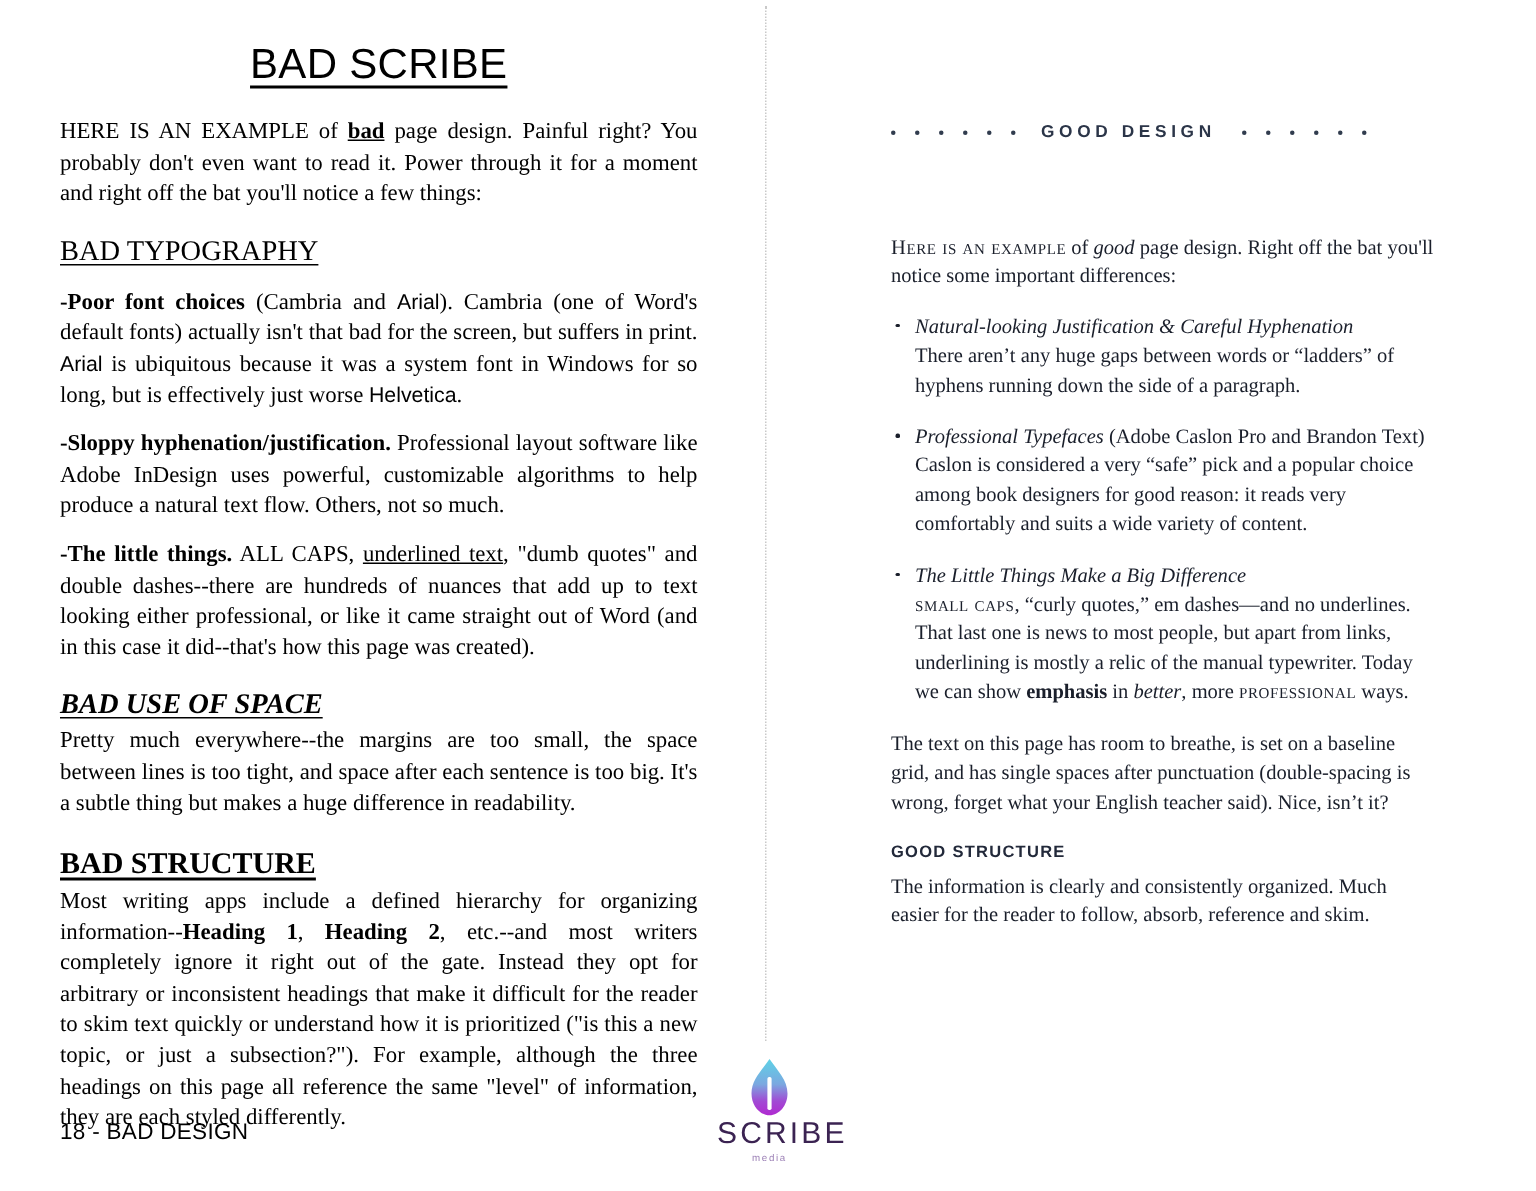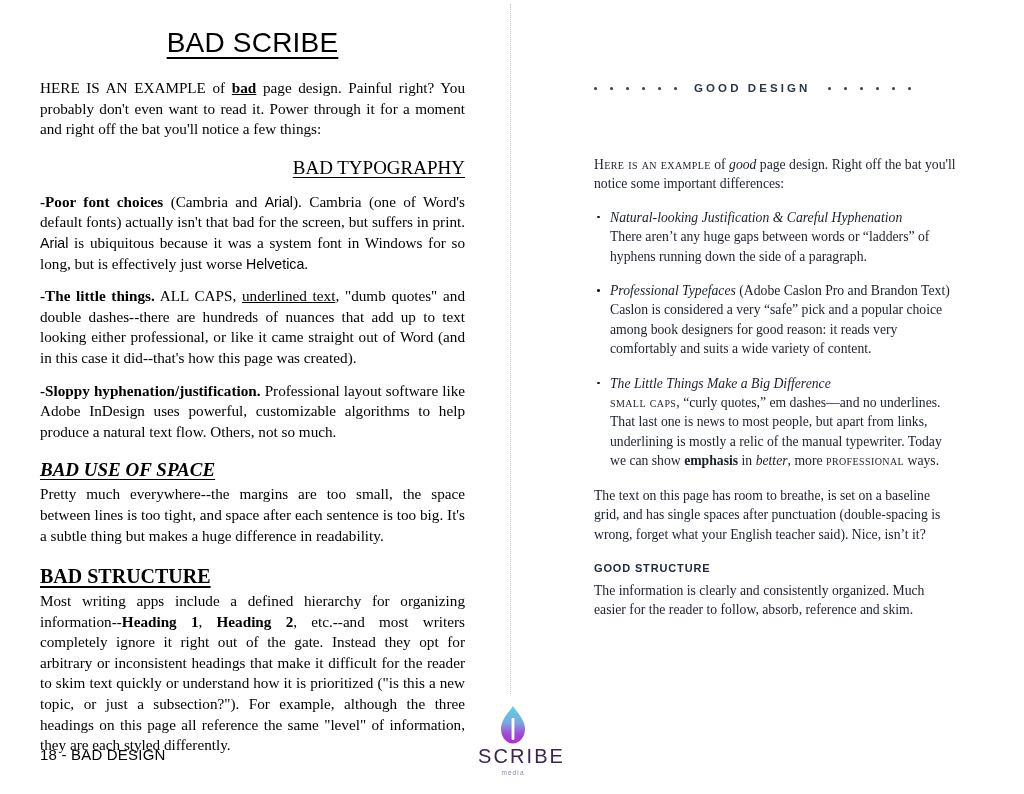--- a/index.html
+++ b/index.html
@@ -73,21 +73,20 @@
     margin-bottom: 0;
   }
   .bad-h-plain {
     font-family: "Liberation Serif", serif;
     font-size: 19px;
     line-height: 24px;
     font-weight: normal;
     text-decoration: underline;
     text-underline-offset: 3px;
     margin: 16px 0 12px 0;
-    text-align: right;
   }
   .bad-h-italic {
     font-family: "Liberation Serif", serif;
     font-size: 19px;
     line-height: 24px;
     font-weight: bold;
     font-style: italic;
     text-decoration: underline;
     text-underline-offset: 3px;
     margin: 16px 0 2px 0;
@@ -258,23 +257,23 @@
     <div class="bad-title">BAD SCRIBE</div>
 
     <div class="bad-body">
 
       <p><span>HERE IS AN EXAMPLE of </span><b><u>bad</u></b><span> page design.  Painful right?  You probably don't even want to read it.  Power through it for a moment and right off the bat you'll notice a few things:</span></p>
 
       <div class="bad-h-plain">BAD TYPOGRAPHY</div>
 
       <p><b>-Poor font choices</b><span> (Cambria and </span><span class="sans-in">Arial</span><span>).  Cambria (one of Word's default fonts) actually isn't that bad for the screen, but suffers in print.  </span><span class="sans-in">Arial</span><span> is ubiquitous because it was a system font in Windows for so long, but is effectively just worse </span><span class="sans-in">Helvetica</span><span>.</span></p>
 
+      <p><b>-Sloppy hyphenation/justification.</b><span>  Professional layout software like Adobe InDesign uses powerful, customizable algorithms to help produce a natural text flow.  Others, not so much.</span></p>
+
       <p><b>-The little things.</b><span> ALL CAPS, </span><u>underlined text</u><span>, "dumb quotes" and double dashes--there are hundreds of nuances that add up to text looking either professional, or like it came straight out of Word (and in this case it did--that's how this page was created).</span></p>
-
-      <p><b>-Sloppy hyphenation/justification.</b><span>  Professional layout software like Adobe InDesign uses powerful, customizable algorithms to help produce a natural text flow.  Others, not so much.</span></p>
 
       <div class="bad-h-italic">BAD USE OF SPACE</div>
       <p class="tight">Pretty much everywhere--the margins are too small, the space between lines is too tight, and space after each sentence is too big.  It's a subtle thing but makes a huge difference in readability.</p>
 
       <div class="bad-h-bold">BAD STRUCTURE</div>
       <p class="tight"><span>Most writing apps include a defined hierarchy for organizing information--</span><b>Heading 1</b><span>, </span><b>Heading 2</b><span>, etc.--and most writers completely ignore it right out of the gate.  Instead they opt for arbitrary or inconsistent headings that make it difficult for the reader to skim text quickly or understand how it is prioritized ("is this a new topic, or just a subsection?").  For example, although the three headings on this page all reference the same "level" of information, they are each styled differently.</span></p>
 
     </div>
 
     <div class="bad-footer">18 - BAD DESIGN</div>

